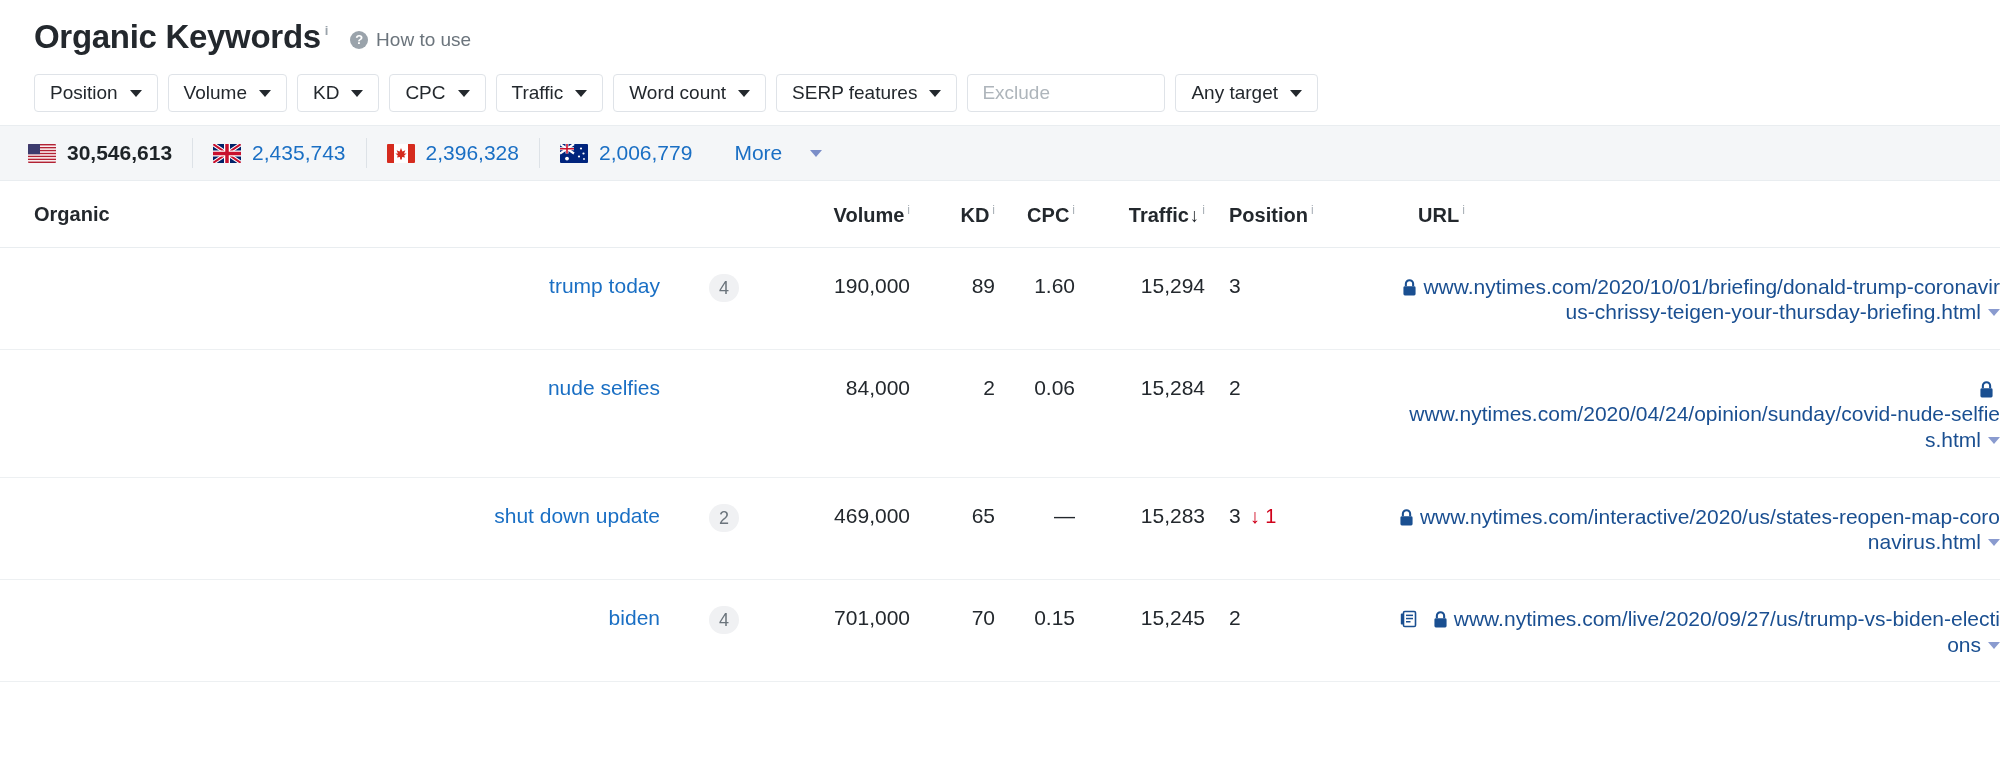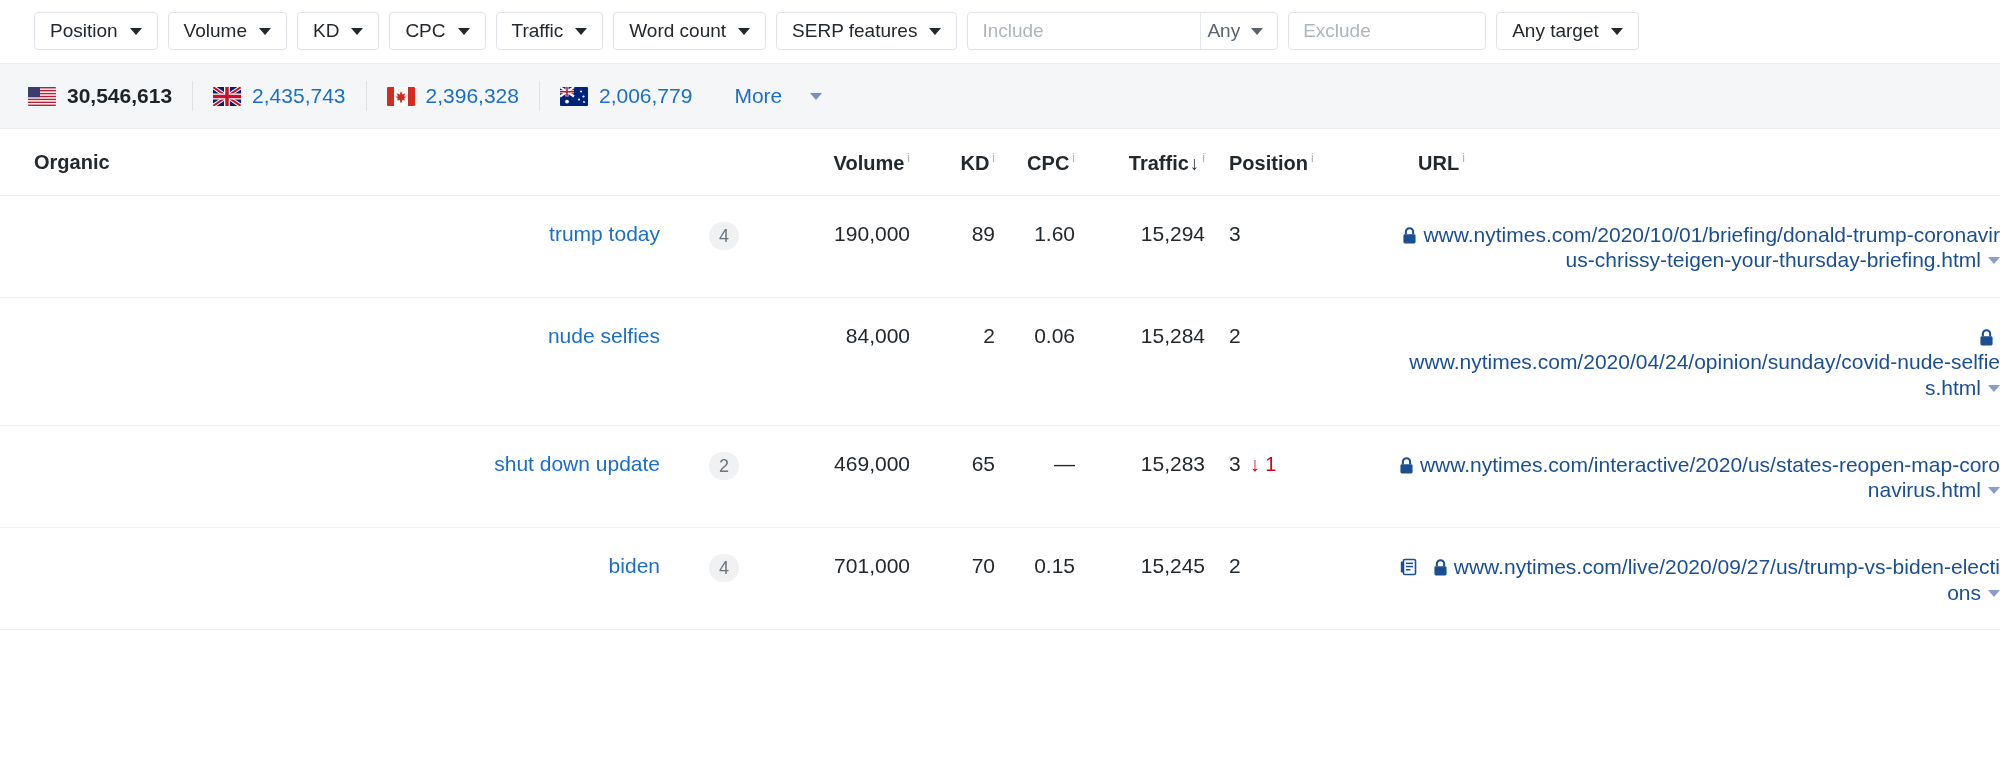--- a/index.html
+++ b/index.html
@@ -77,21 +77,21 @@
     font-size: 19px; color: #5a636b; cursor: pointer; white-space: nowrap;
   }
   .w-include { width: 232px; }
   .w-exclude { width: 196px; }
 
   
   .country-bar {
     display: flex; align-items: center;
     background: #f4f6f8;
     border-top: 1px solid #e9edf0; border-bottom: 1px solid #e9edf0;
-    height: 66px; margin-top: 11px; padding-left: 28px;
+    height: 56px; margin-top: 11px; padding-left: 28px;
   }
   .country-item {
     display: flex; align-items: center; gap: 11px;
     padding: 0 20px; height: 30px; cursor: pointer;
     border-right: 1px solid #dde2e7;
   }
   .country-item:first-child { padding-left: 0; }
   .country-item.last { border-right: 0; }
   .country-count { font-size: 21px; color: #1a6fc4; }
   .country-count.active { color: #1d2327; font-weight: 700; }
@@ -163,20 +163,29 @@
   col.c-tr   { width: 130px; }
   col.c-pos  { width: 70px; }
   col.c-gap  { width: 115px; }
   col.c-url  { width: 610px; }
 </style>
 </head>
 <body>
 
 <div class="page">
 
+  <div class="header">
+    <div class="page-title">
+      <span>Organic Keywords</span><i class="sup-i">i</i>
+    </div>
+    <div class="how-to-use">
+      <span class="q-icon">?</span>
+      <span class="how-to-label">How to use</span>
+    </div>
+  </div>
 
   <div class="filter-bar">
 
     <button class="filter-btn">
       <span>Position</span>
       <span class="caret"></span>
     </button>
 
     <button class="filter-btn">
       <span>Volume</span>
@@ -201,27 +210,20 @@
     <button class="filter-btn">
       <span>Word count</span>
       <span class="caret"></span>
     </button>
 
     <button class="filter-btn">
       <span>SERP features</span>
       <span class="caret"></span>
     </button>
 
-    <div class="filter-input-group">
-      <input class="w-include" type="text" placeholder="Include" style="">
-      <div class="inline-select">
-        <span>Any</span>
-        <span class="caret light"></span>
-      </div>
-    </div>
 
     <div class="filter-input-group">
       <input class="w-exclude" type="text" placeholder="Exclude" style="">
     </div>
 
     <button class="filter-btn">
       <span>Any target</span>
       <span class="caret"></span>
     </button>
   </div>

